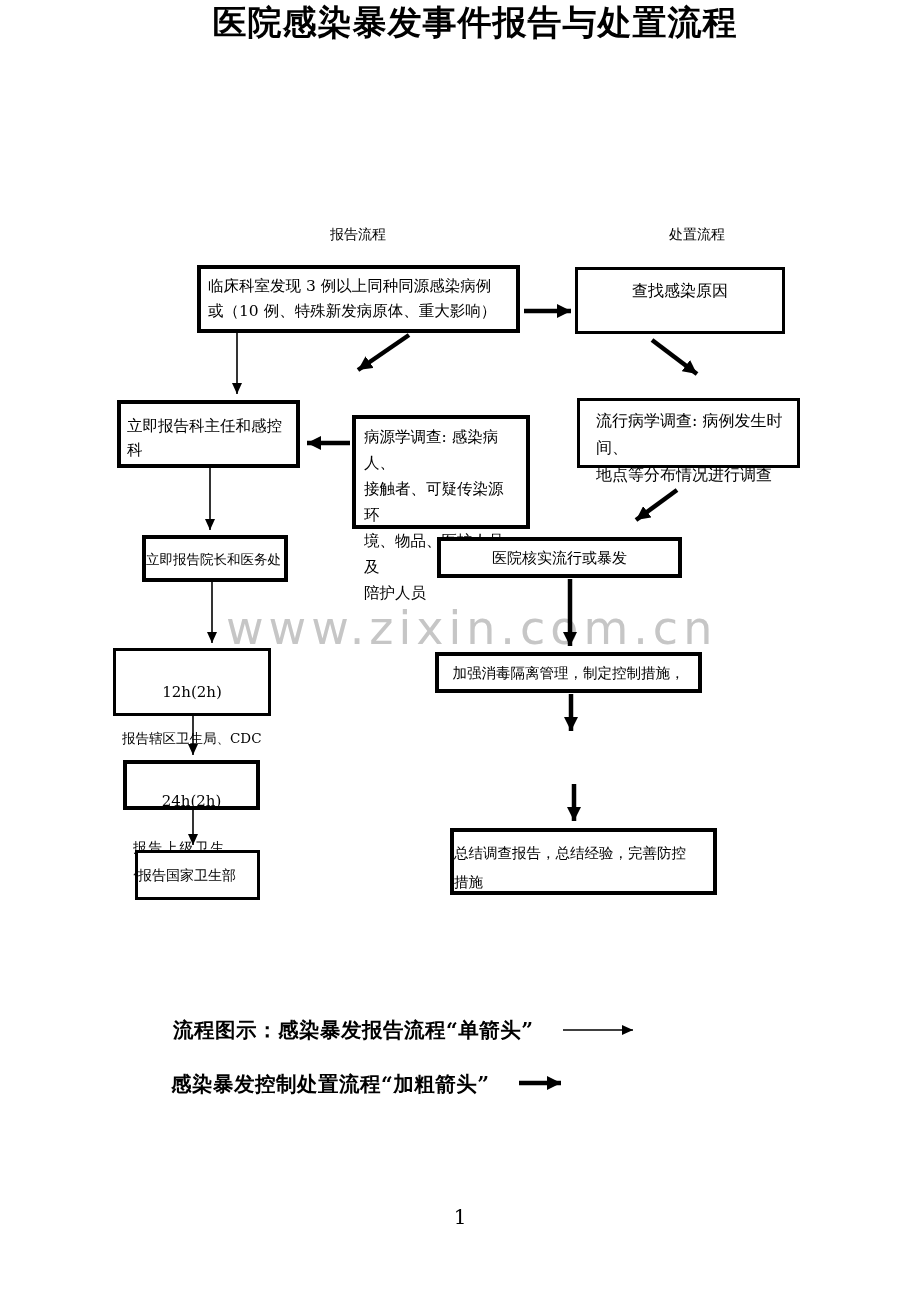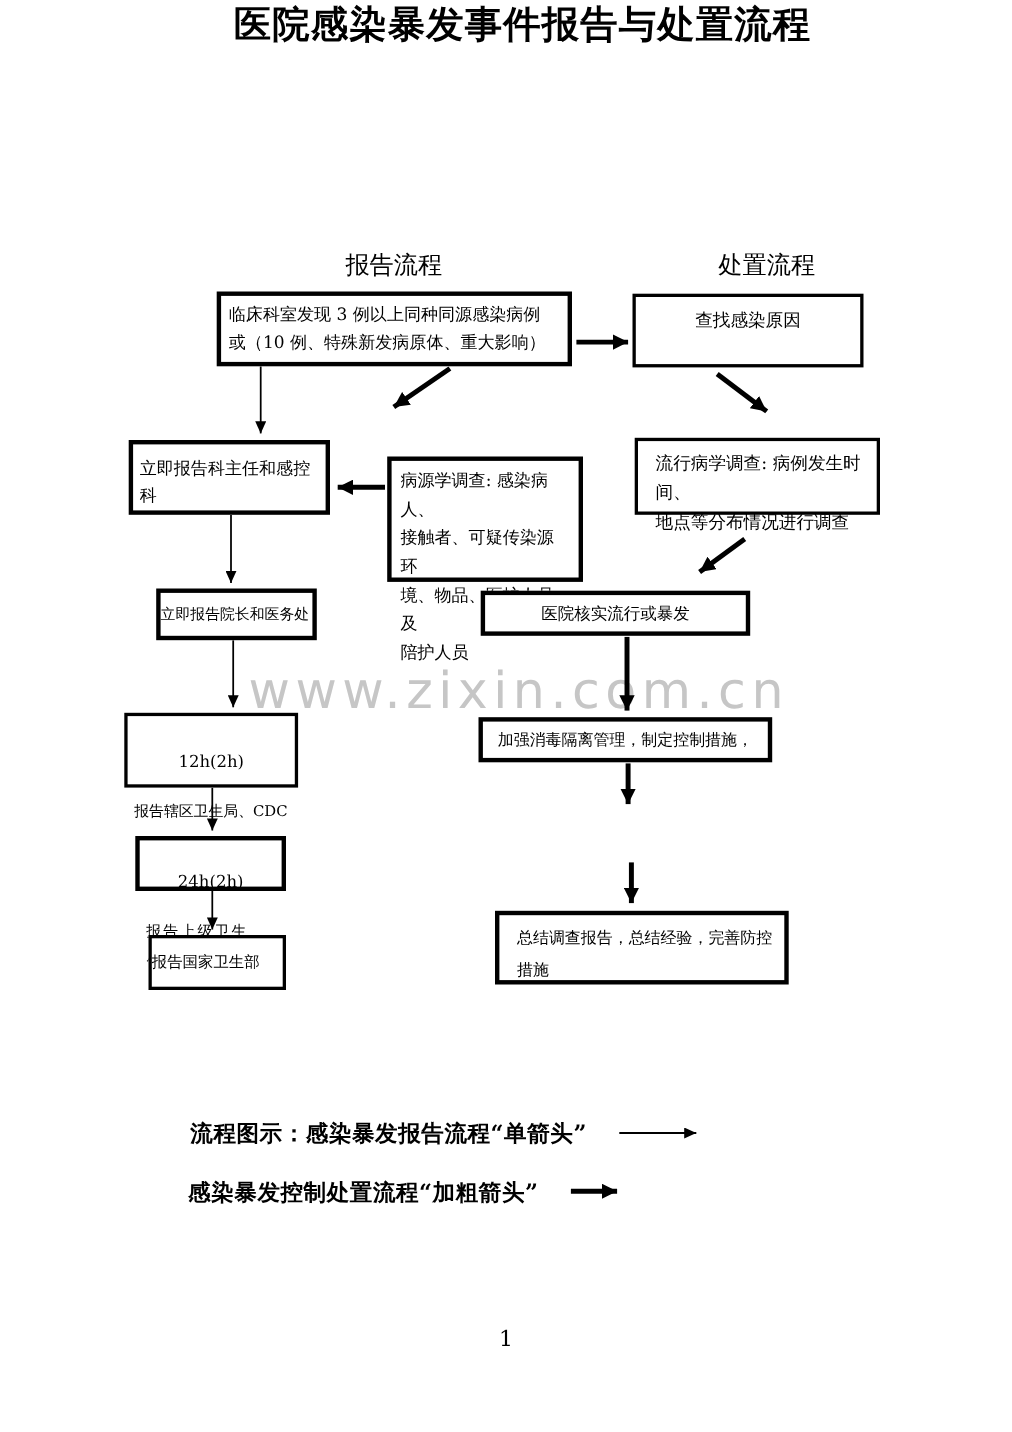--- a/index.html
+++ b/index.html
@@ -5,21 +5,21 @@
   html,body{margin:0;padding:0;background:#fff;}
   .page{
     position:relative;width:920px;height:1302px;background:#ffffff;
     font-family:"DejaVu Sans","Liberation Sans",sans-serif;color:#000;
     overflow:hidden;margin:0 auto;
   }
   .abs{position:absolute;}
   
   .title{left:0;top:153;width:920px;padding-left:30px;box-sizing:border-box;
     text-align:center;font-size:34px;font-weight:bold;letter-spacing:1px;z-index:4;}
-  .colhdr{top:226px;width:170px;text-align:center;font-size:22px;z-index:4;
+  .colhdr{top:226px;width:170px;text-align:center;font-size:14px;z-index:4;
     font-family:"DejaVu Serif","Liberation Serif",serif;}
   
   .watermark{left:226px;top:601px;font-size:46px;letter-spacing:5px;
     color:#c6c6c6;z-index:1;white-space:nowrap;}
   
   .box{position:absolute;box-sizing:border-box;border:4px solid #000;background:#fff;
     z-index:3;white-space:pre-line;font-size:15.5px;line-height:24px;
     font-family:"DejaVu Serif","Liberation Serif",serif;}
   .bd3{border-width:3px;}
   .b-clinical{left:197px;top:265px;width:323px;height:68px;padding:5px 7px;line-height:25px;}
@@ -32,21 +32,21 @@
   .b-verify{left:437px;top:537px;width:245px;height:41px;display:flex;align-items:center;
     justify-content:center;font-size:15px;}
   .b-12h{left:113px;top:648px;width:158px;height:68px;padding-top:6px;}
   .b-control{left:435px;top:652px;width:267px;height:41px;display:flex;align-items:center;
     justify-content:center;font-size:14.5px;}
   .b-24h{left:123px;top:760px;width:137px;height:50px;padding-top:2px;}
   .b-evaluate{left:478px;top:737px;width:204px;height:46px;display:flex;align-items:center;
     justify-content:center;font-size:15px;}
   .b-moh{left:135px;top:850px;width:125px;height:50px;display:flex;align-items:center;
     padding-left:0;font-size:14px;}
-  .b-summary{left:450px;top:828px;width:267px;height:67px;padding:7px 8px 0 16px;font-size:14.5px;line-height:29px;}
+  .b-summary{left:450px;top:828px;width:267px;height:67px;padding:7px 8px 0 0;font-size:14.5px;line-height:29px;}
   .timehdr{text-align:center;font-size:15px;line-height:22px;font-weight:normal;}
   .subln{padding-left:6px;font-size:13.5px;line-height:22px;}
   .subln.sp{letter-spacing:2px;}
   
   svg.arrows{position:absolute;left:0;top:0;z-index:2;}
   svg.arrows line{stroke:#000;}
   svg.arrows .thin line{stroke-width:1.6;}
   svg.arrows .bold line{stroke-width:4.5;}
   svg.arrows marker path{fill:#000;}
   

